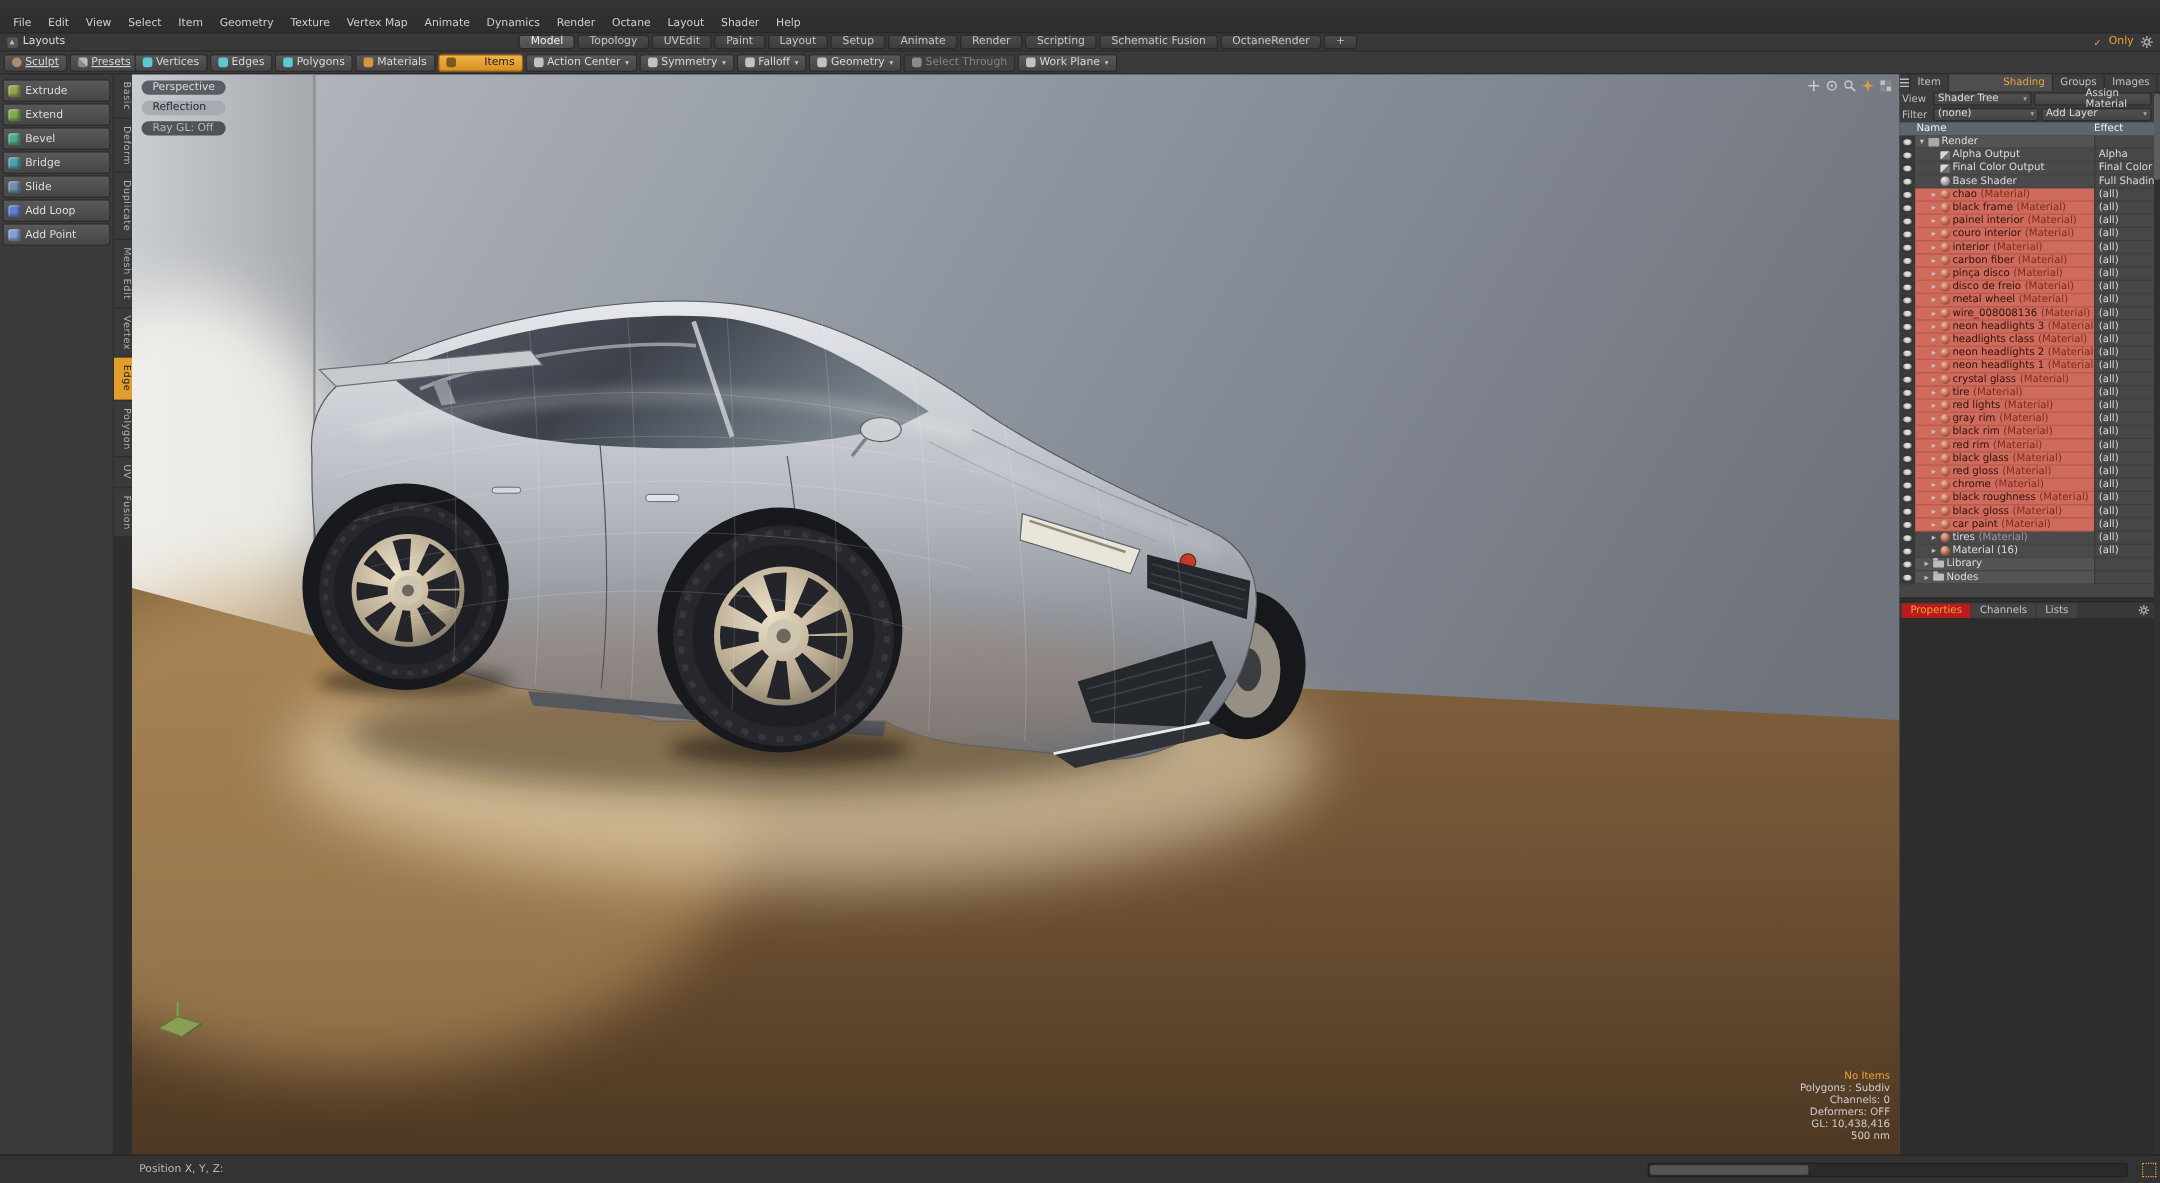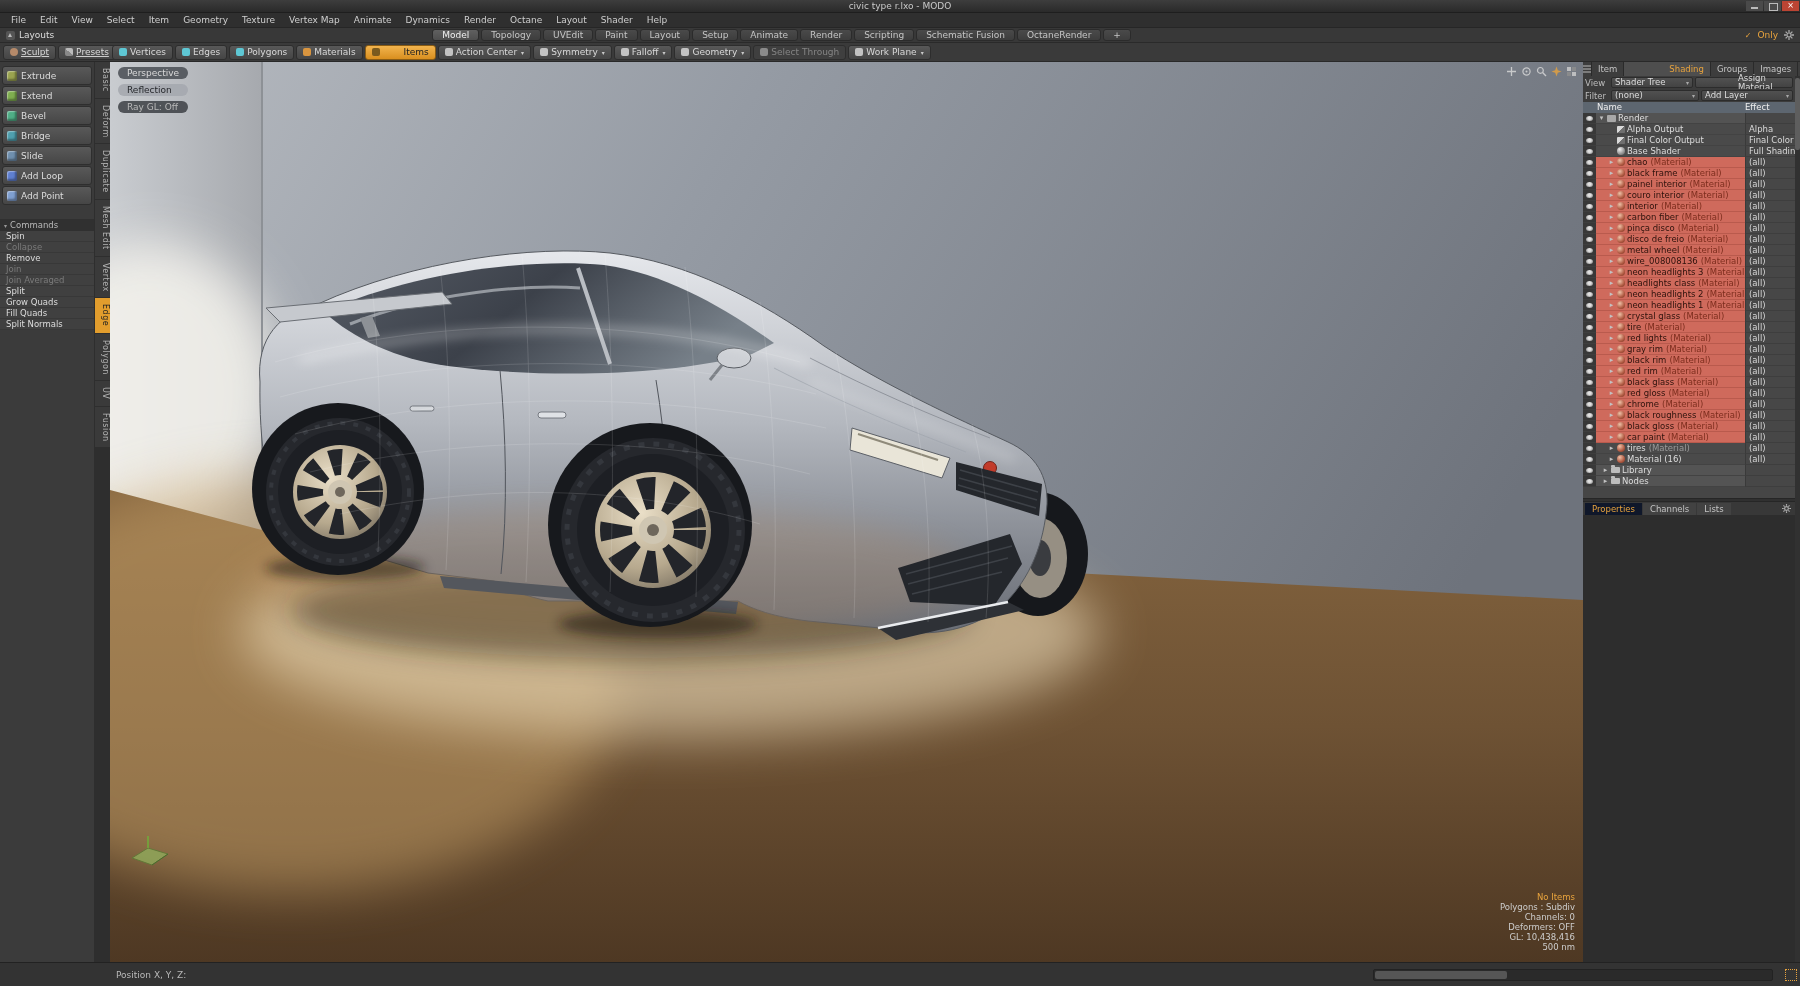--- a/index.html
+++ b/index.html
@@ -122,44 +122,36 @@
   .ricon { width:8px; height:8px; flex:0 0 8px; border-radius:50%;
     background:radial-gradient(circle at 35% 30%, #efc0a6, #b05a42 60%, #71301f); }
   .kind-shader .ricon { background:radial-gradient(circle at 35% 30%, #f0f0f0, #8c8c8c 65%, #555); }
   .kind-output .ricon { background:linear-gradient(135deg,#d9d9d9 50%,#6f6f6f 50%); border-radius:1px; width:8px; height:7px; }
   .kind-root .ricon { background:#a8a8a8; border-radius:1px; width:9px; height:7px; flex-basis:9px; }
   .kind-folder .ricon { background:#bdbdbd; border-radius:1px; width:9px; height:6px; flex-basis:9px; position:relative; }
   .kind-folder .ricon::before { content:""; position:absolute; top:-2px; left:0; width:4px; height:2px; background:#bdbdbd; border-radius:1px 1px 0 0; }
   .splitter { height:4px; background:#303030; border-top:1px solid #262626; border-bottom:1px solid #262626; }
   .props-tabs { height:13px; background:#383838; display:flex; align-items:center; padding-left:2px; gap:1px; font-size:8.5px; }
   .props-tab { padding:0 7px; line-height:12px; background:#424242; color:#c3c3c3; }
-  .props-tab.active { background:#0f172a; color:#e8a33d; }
+  .props-tab.active { background:#b91c1c; color:#e8a33d; }
   .props-icons { margin-left:auto; display:flex; align-items:center; gap:4px; padding-right:4px; color:#aaa; }
   .props-body { flex:1; background:#2d2d2d; }
   
   .statusbar { position:absolute; left:0; right:0; bottom:0; height:24px; background:#333;
     border-top:1px solid #222; display:flex; align-items:center; padding-left:116px; gap:6px; }
   .pos-label { color:#b9b9b9; } .pos-value { color:#e0e0e0;margin-top:36px; }
   .hscroll { margin-left:auto; width:400px; height:12px; background:#2a2a2a; border:1px solid #222; border-radius:2px; position:relative; }
   .hthumb { position:absolute; left:1px; top:1px; bottom:1px; width:132px; background:#565656; border-radius:2px; }
   .corner-box { width:12px; height:12px; border:1px dotted #e8a33d; margin:0 3px 0 6px; }
 </style>
 </head>
 <body>
 
 <div class="app">
 
-  <div class="titlebar">
-    <span>civic type r.lxo - MODO</span>
-    <span class="win-controls">
-      <span class="win-btn min"></span>
-      <span class="win-btn max"></span>
-      <span class="win-btn close"></span>
-    </span>
-  </div>
 
   <div class="menubar">
 
   <span class="menu-item">File</span>
       <span class="menu-item">Edit</span>
       <span class="menu-item">View</span>
       <span class="menu-item">Select</span>
       <span class="menu-item">Item</span>
       <span class="menu-item">Geometry</span>
       <span class="menu-item">Texture</span>
@@ -318,38 +310,20 @@
           <div class="tool-btn">
             <span class="tool-icon" style="background: rgb(95, 127, 208);"></span>
             <span>Add Loop</span>
           </div>
 
           <div class="tool-btn">
             <span class="tool-icon" style="background: rgb(127, 159, 208);"></span>
             <span>Add Point</span>
           </div>
         </div>
-      <div style="position:absolute;left:0;top:152px;width:94px;">
-        <div class="cmd-header">
-          <span class="cmd-arrow">▾</span>
-          <span>Commands</span>
-        </div>
-        <div>
-
-        <div class="cmd-item">Spin</div>
-            <div class="cmd-item disabled">Collapse</div>
-            <div class="cmd-item">Remove</div>
-            <div class="cmd-item disabled">Join</div>
-            <div class="cmd-item disabled">Join Averaged</div>
-            <div class="cmd-item">Split</div>
-            <div class="cmd-item">Grow Quads</div>
-            <div class="cmd-item">Fill Quads</div>
-            <div class="cmd-item">Split Normals</div>
-          </div>
-      </div>
       <div class="vtabs">
 
       <div class="vtab">Basic</div>
           <div class="vtab">Deform</div>
           <div class="vtab">Duplicate</div>
           <div class="vtab">Mesh Edit</div>
           <div class="vtab">Vertex</div>
           <div class="vtab active">Edge</div>
           <div class="vtab">Polygon</div>
           <div class="vtab">UV</div>

